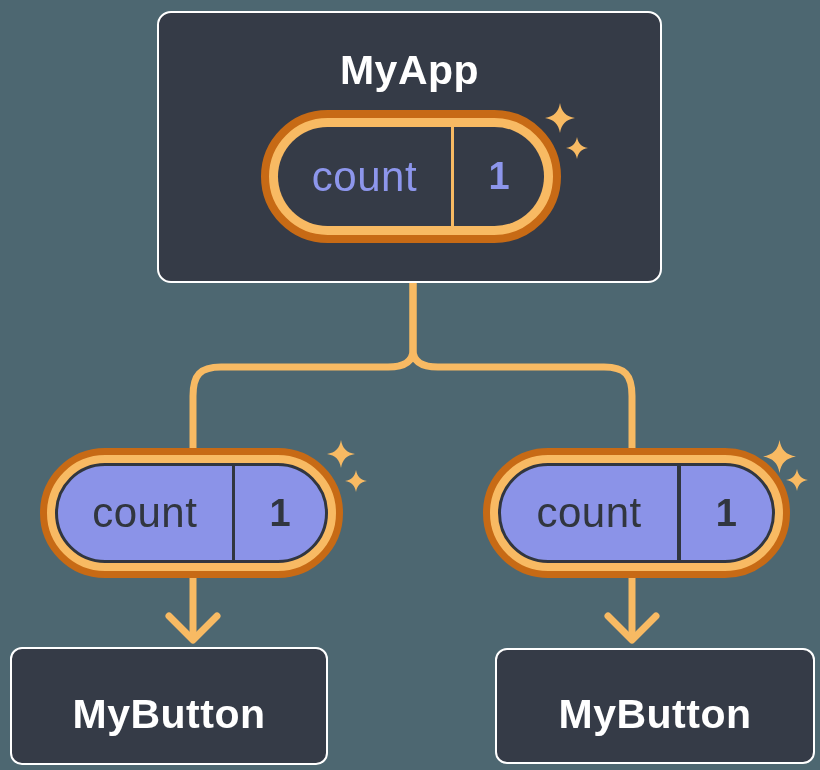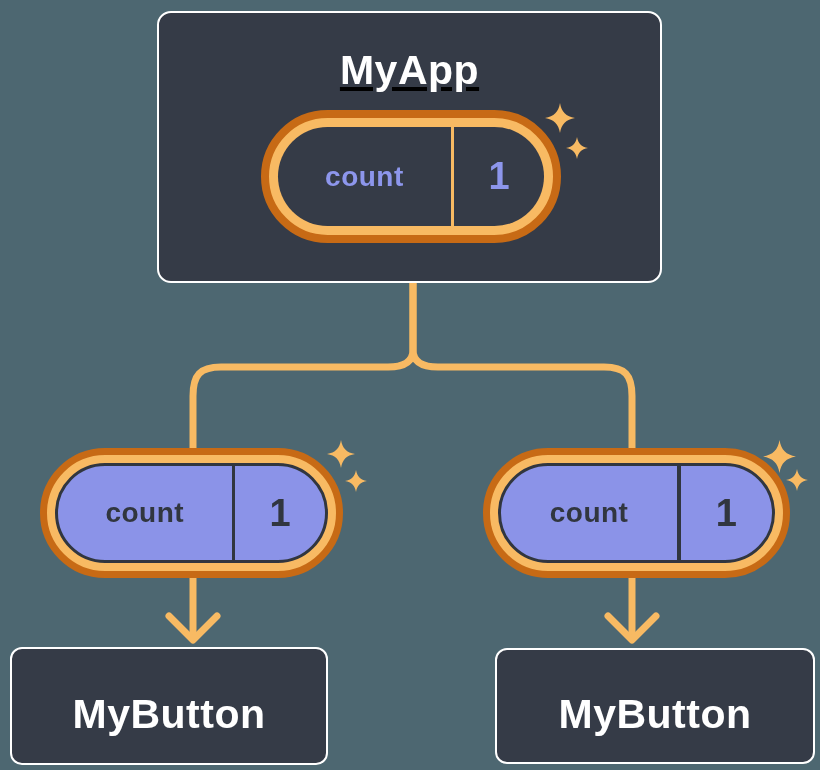--- a/index.html
+++ b/index.html
@@ -31,21 +31,21 @@
   }
   .node {
     position: absolute;
     background: var(--node-bg);
     border: 2px solid var(--node-border);
     border-radius: 14px;
     z-index: 2;
   }
   .node-root {
     left: 157px; top: 11px;
-    width: 505px; height: 272px; text-decoration: underline;
+    width: 505px; height: 272px;
   }
   .node-title {
     color: var(--node-text);
     font-size: 41px;
     font-weight: 600;
     text-align: center;
     letter-spacing: 0.5px;
     margin-top: 16px;
   }
   .node-root .node-title {
@@ -84,21 +84,21 @@
   }
   .pill-val-cell {
     flex: 1 1 auto;
     display: flex;
     align-items: center;
     justify-content: center;
   }
   .pill-divider {
     flex: 0 0 3px;
   }
-  .pill-key { font-size: 28px; font-weight: 700; letter-spacing: 0.5px; }
+  .pill-key { font-size: 42px; font-weight: 400; letter-spacing: 0.5px; }
   .pill-val { font-size: 38px; font-weight: 700; }
 
   
   .state-pill {
     left: 261px; top: 110px;
     width: 300px; height: 133px;
   }
   .state-pill .pill-inner { background: var(--node-bg); }
   .state-pill .pill-key,
   .state-pill .pill-val { color: var(--purple-text); }

